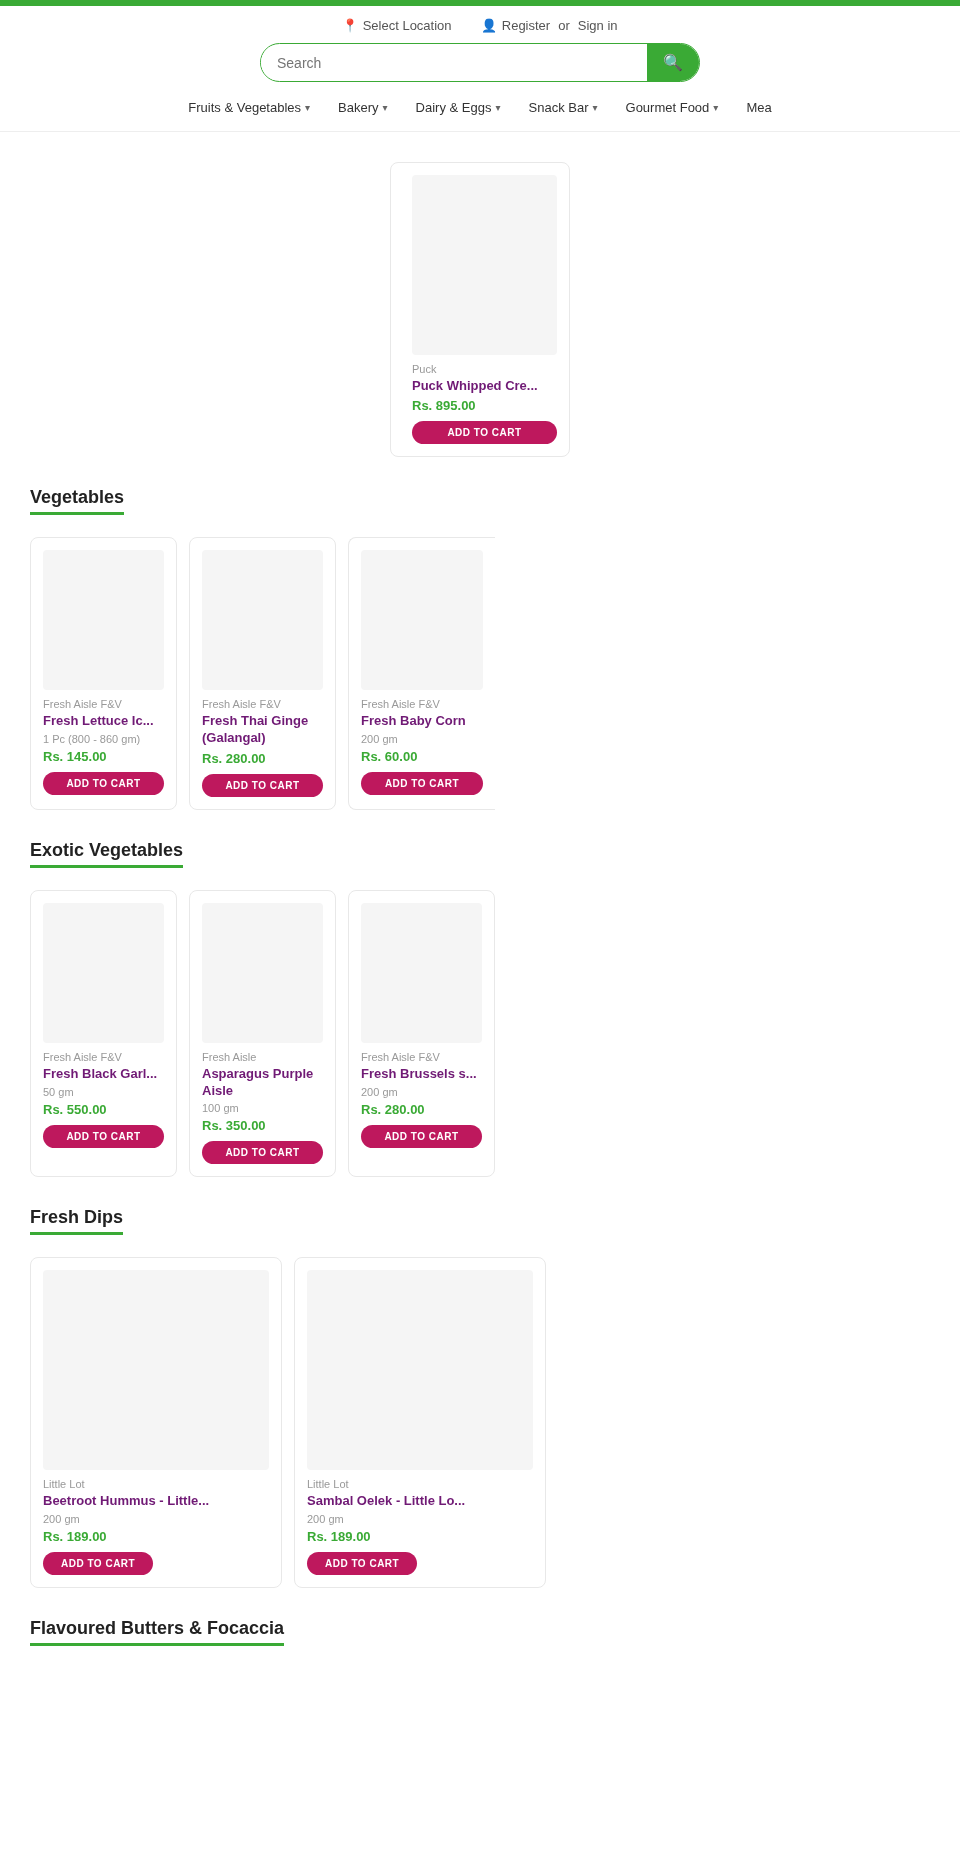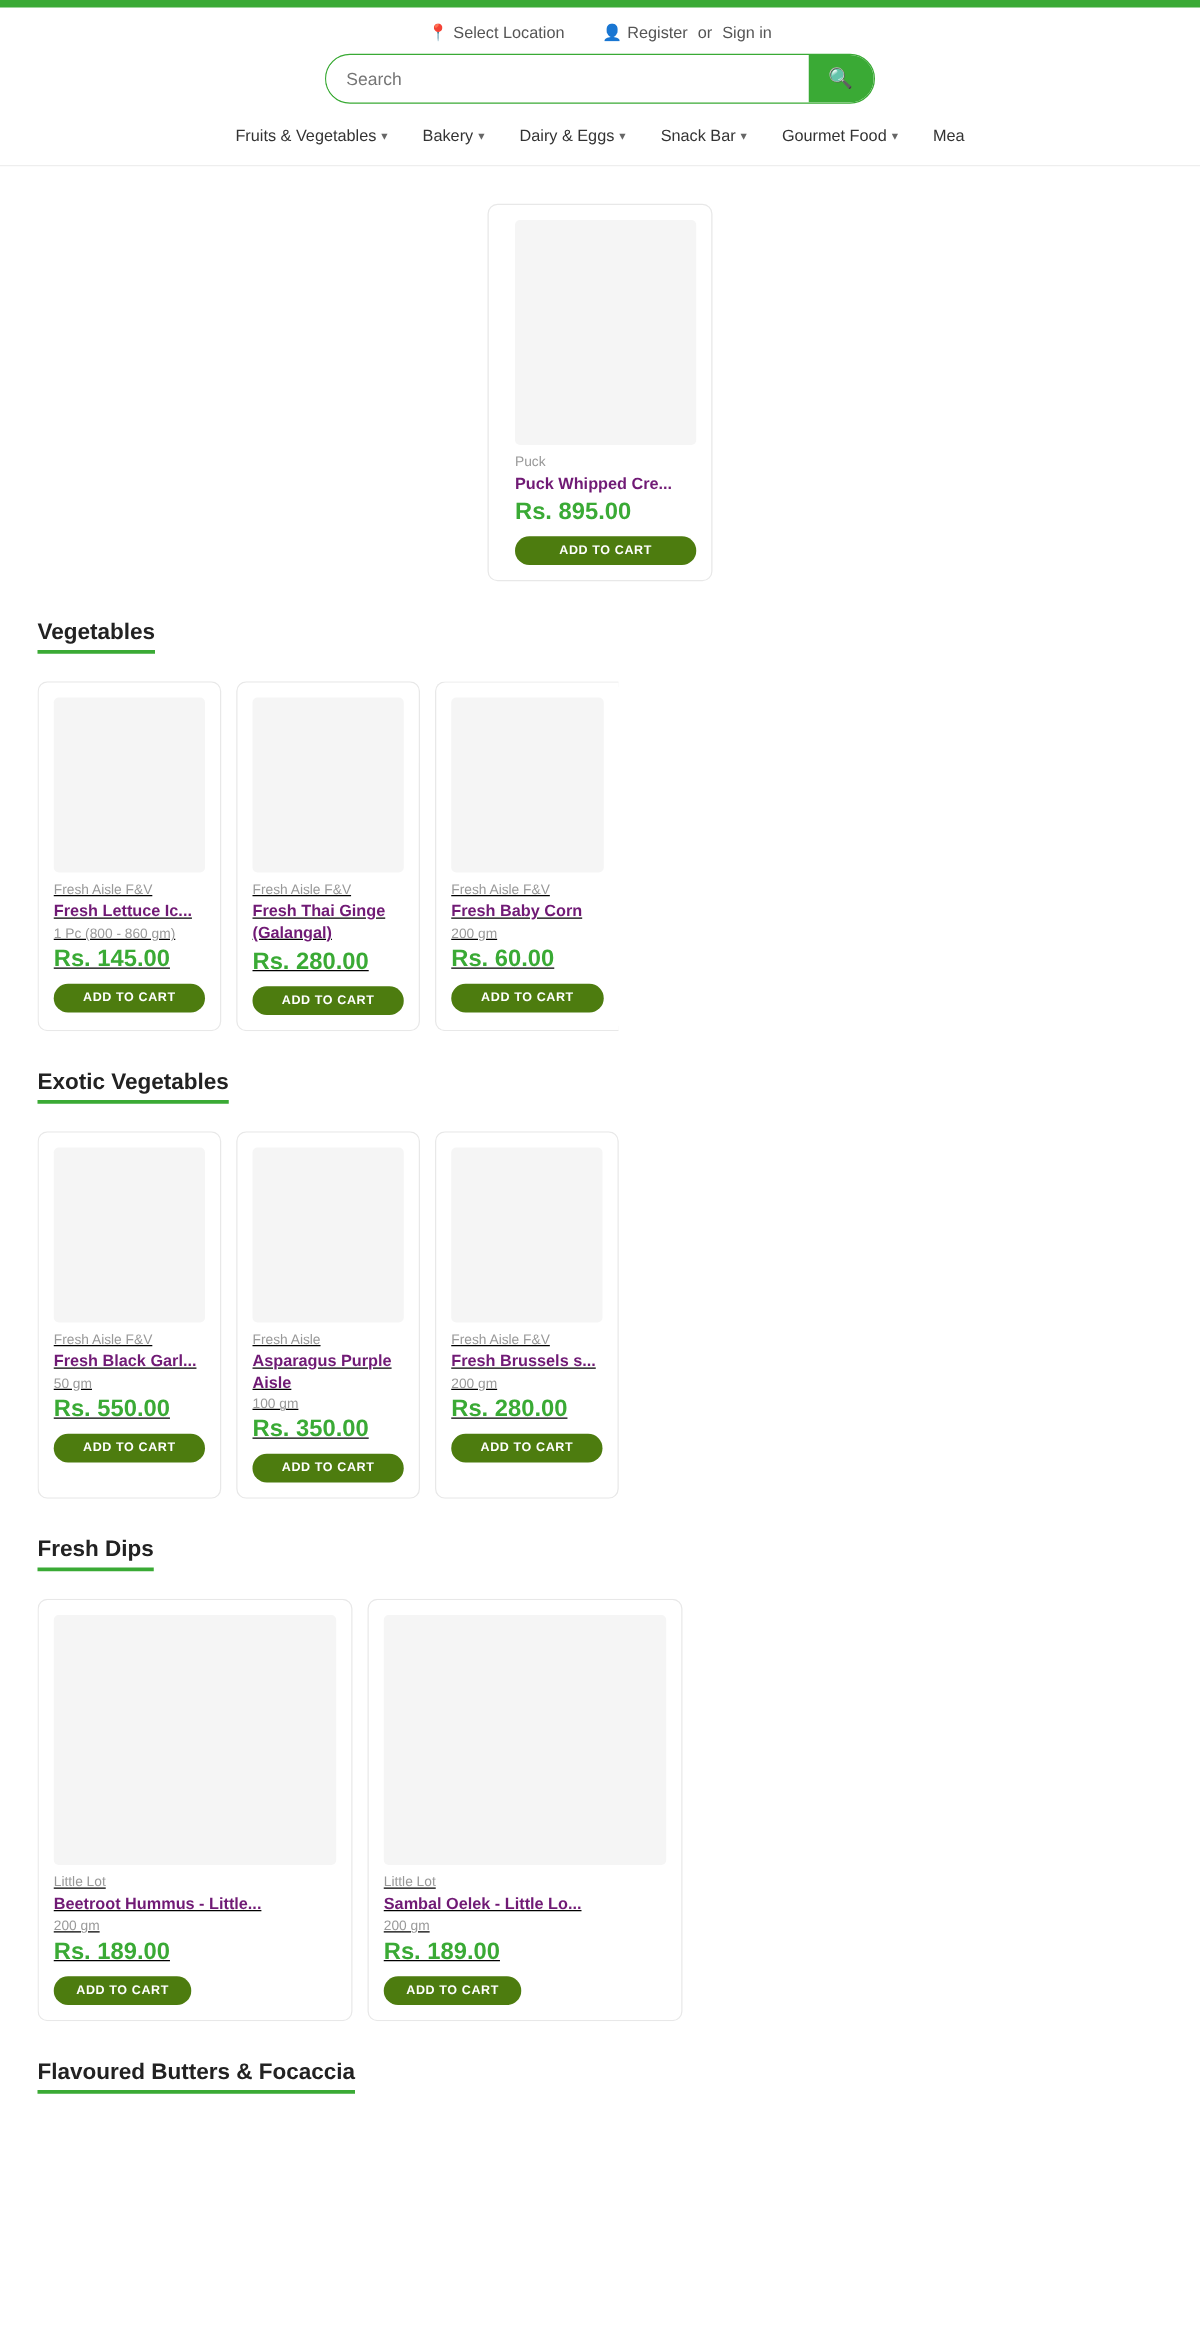--- a/index.html
+++ b/index.html
@@ -146,44 +146,43 @@
       line-height: 1.3;
     }
 
     .product-weight {
       font-size: 11px;
       color: #999;
       margin-bottom: 4px;
     }
 
     .product-price {
-      font-size: 19px;
+      font-size: 13px;
       font-weight: 600;
       color: #3aaa35;
       margin-bottom: 8px;
     }
 
     .add-to-cart {
-      background: #4d7c0f;
+      background: #be185d;
       color: white;
       border: none;
       border-radius: 20px;
       padding: 6px 14px;
       font-size: 10px;
       font-weight: 700;
       letter-spacing: 0.5px;
       cursor: pointer;
       text-transform: uppercase;
       width: 100%;
     }
 
     
     .section {
       padding: 10px 30px 20px;
-      text-decoration: underline;
     }
 
     .section-title {
       font-size: 18px;
       font-weight: 600;
       color: #222;
       margin-bottom: 6px;
       padding-bottom: 4px;
       border-bottom: 3px solid #3aaa35;
       display: inline-block;

